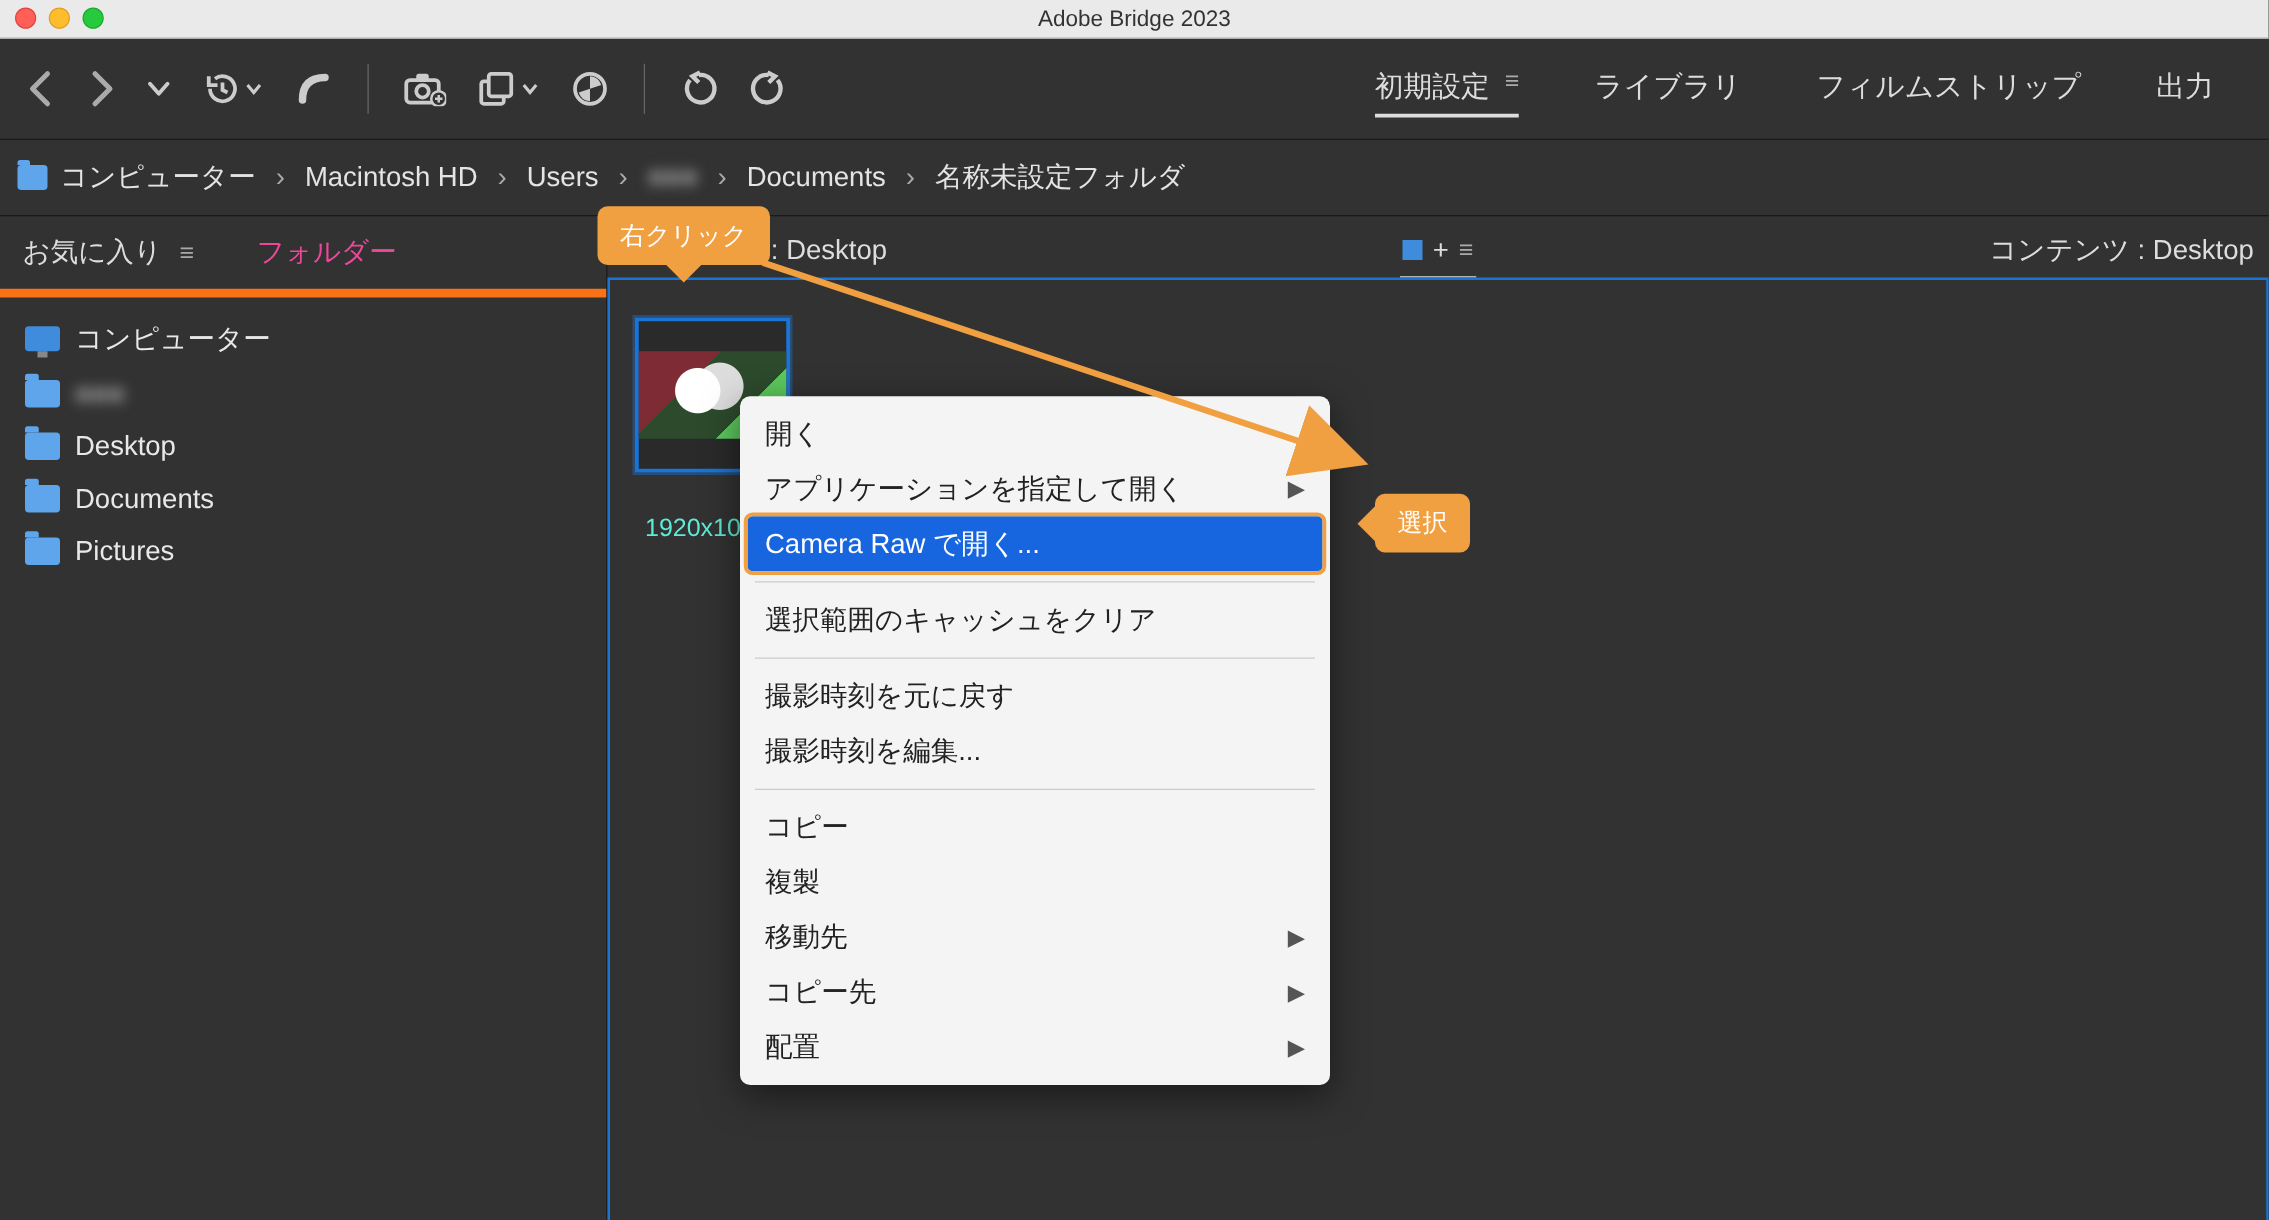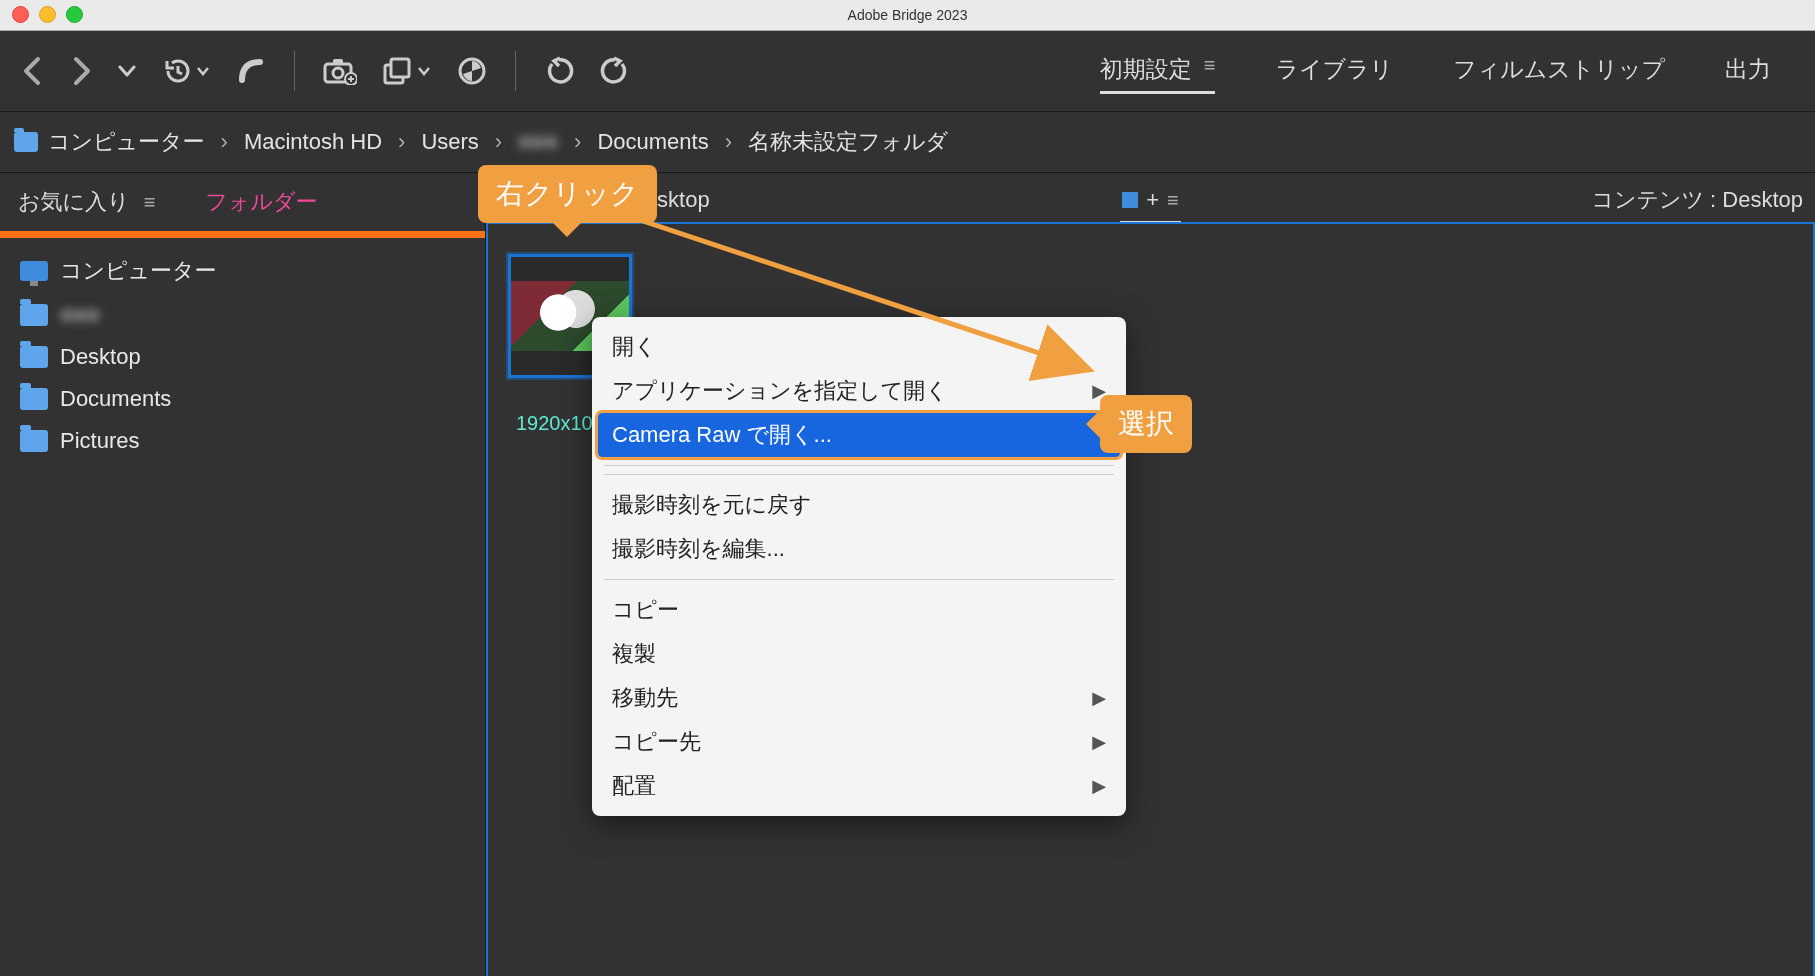--- a/index.html
+++ b/index.html
@@ -33,21 +33,21 @@
   .traffic .dot {
     width: 15px;
     height: 15px;
     border-radius: 50%;
   }
   .dot.red { background: #ff5f56; border:1px solid #e0443e;}
   .dot.yellow { background: #ffbd2e; border:1px solid #dea123;}
   .dot.green { background: #27c93f; border:1px solid #1aab29;}
   .titlebar .title {
     color: #333;
-    font-size: 14px;
+    font-size: 18px;
     font-weight: 500;
   }
 
   
   .toolbar {
     height: 80px;
     background: #323232;
     display: flex;
     align-items: center;
     padding: 0 14px;
@@ -201,21 +201,21 @@
     top: 188px;
     color:#5eead4;
     font-size:20px;
   }
 
   
   .ctx {
     position:absolute;
     left: 592px;
     top: 317px;
-    width: 534px;
+    width: 472px;
     background: #f4f4f4;
     border-radius: 8px;
     box-shadow: 0 8px 30px rgba(0,0,0,.5);
     color:#222;
     font-size: 22px;
     padding: 8px 0;
     z-index: 50;
   }
   .ctx-item {
     padding: 7px 20px;
@@ -232,21 +232,21 @@
     padding: 7px 14px;
   }
   .ctx-sep {height:1px;background:#ccc;margin:8px 12px;}
   .ctx-arrow { color:#555; font-size:18px; }
 
   
   .callout {
     position:absolute;
     background:#f0a040;
     color:#fff;
-    font-size:28px;
+    font-size:20px;
     font-weight:500;
     padding: 10px 18px;
     border-radius: 8px;
     z-index: 100;
   }
   .callout.down::after {
     content:"";
     position:absolute;
     left:50%;
     transform:translateX(-50%);
@@ -458,20 +458,23 @@
     <span>開く</span>
   </div>
   <div class="ctx-item">
     <span>アプリケーションを指定して開く</span>
     <span class="ctx-arrow">▶</span>
   </div>
   <div class="ctx-item highlight">
     <span>Camera Raw で開く...</span>
   </div>
   <div class="ctx-sep"></div>
+  <div class="ctx-item">
+    <span>選択範囲のキャッシュをクリア</span>
+  </div>
   <div class="ctx-sep"></div>
   <div class="ctx-item">
     <span>撮影時刻を元に戻す</span>
   </div>
   <div class="ctx-item">
     <span>撮影時刻を編集...</span>
   </div>
   <div class="ctx-sep"></div>
   <div class="ctx-item">
     <span>コピー</span>

